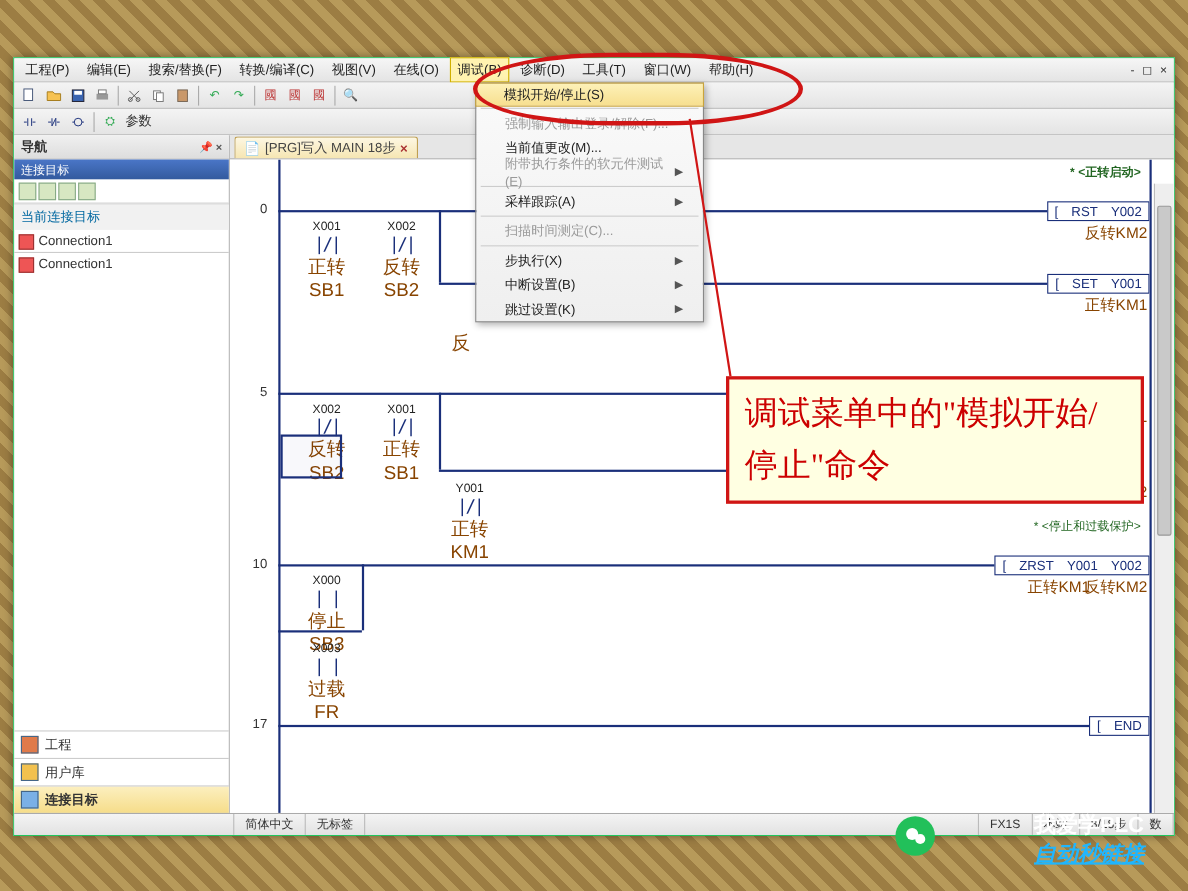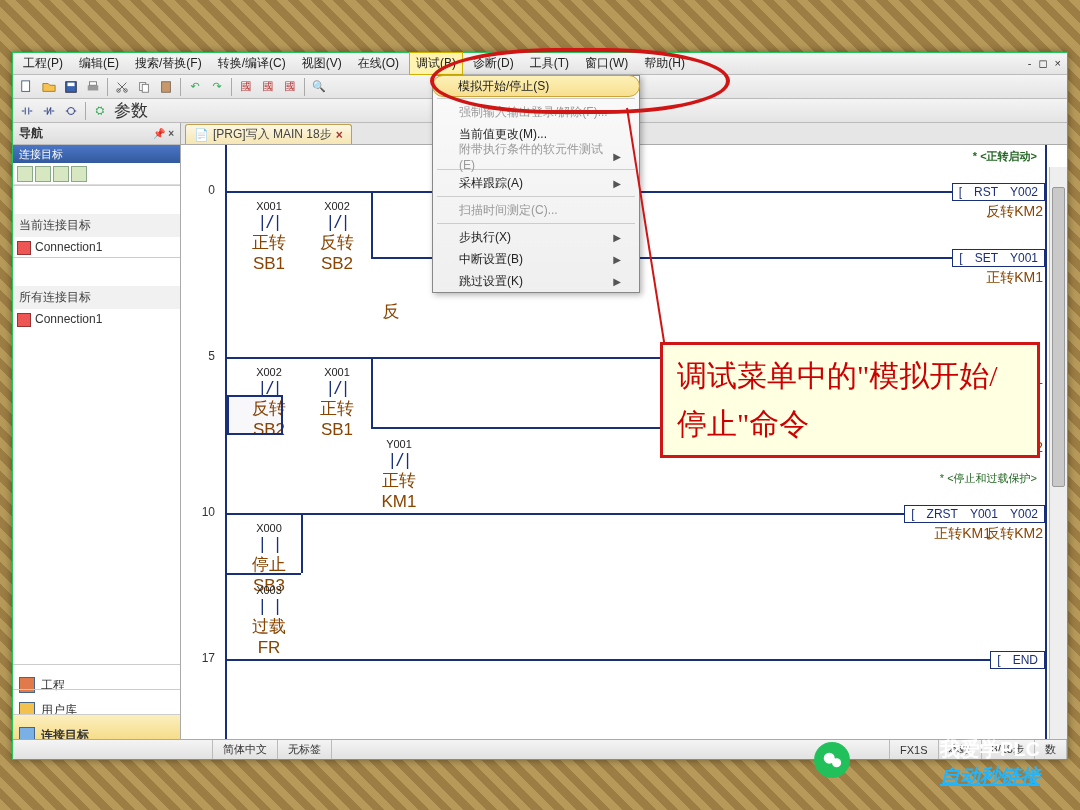--- a/index.html
+++ b/index.html
@@ -10,36 +10,36 @@
   z-index:0; }
 .app { position:absolute; left:12px; top:52px; right:12px; bottom:50px; background:#e9e9e9; border:1px solid #22c55e; box-shadow:0 0 8px rgba(0,0,0,.4); z-index:1; display:flex; flex-direction:column; }
 .menubar { display:flex; align-items:center; height:22px; padding:0 4px; font-size:12px; color:#222; border-bottom:1px solid #bbb; background:linear-gradient(#f6f6f6,#e4e4e4); gap:4px; }
 .menubar .m { padding:2px 6px; cursor:pointer; }
 .menubar .m.hl { background:#fff3b0; border:1px solid #d0b000; }
 .wctrl { margin-left:auto; font-size:11px; color:#333; letter-spacing:2px; }
 .toolbar { display:flex; align-items:center; height:24px; padding:0 4px; gap:2px; border-bottom:1px solid #bbb; background:linear-gradient(#f4f4f4,#e4e4e4); font-size:11px; }
 .tbtn { width:20px; height:20px; display:flex; align-items:center; justify-content:center; border:1px solid transparent; border-radius:2px; color:#3a5; }
 .tbtn svg { width:14px; height:14px; }
 .sep { width:1px; height:18px; background:#aaa; margin:0 2px; }
-.tlabel { font-size:17px; color:#333; padding:0 2px; }
+.tlabel { font-size:12px; color:#333; padding:0 2px; }
 .toolbar2 { display:flex; align-items:center; height:22px; padding:0 4px; gap:2px; border-bottom:1px solid #bbb; background:linear-gradient(#f4f4f4,#e4e4e4); font-size:9px; color:#888; }
 .toolbar2 .xf { width:22px; height:18px; border:1px solid #bbb; display:flex; align-items:center; justify-content:center; background:#f0f0f0; }
 .body { flex:1; display:flex; min-height:0; }
-.sidebar { width:168px; background:#fff; border-right:1px solid #aaa; display:flex; flex-direction:column; font-size:12px; }
+.sidebar { width:196px; background:#fff; border-right:1px solid #aaa; display:flex; flex-direction:column; font-size:12px; }
 .side-title { height:22px; background:linear-gradient(#f0f0f0,#ddd); border-bottom:1px solid #bbb; display:flex; align-items:center; padding:0 6px; font-weight:bold; color:#333;}
 .side-title .pin { margin-left:auto; font-size:10px; color:#555;}
 .side-bluebar { height:18px; background:linear-gradient(#4a76c7,#335a9e); color:#fff; font-size:11px; padding:2px 6px;}
 .side-sub { display:flex; align-items:center; height:22px; padding:0 4px; gap:2px; border-bottom:1px solid #ddd; }
 .side-sub .ic { width:16px;height:16px;background:#d7e7c2;border:1px solid #8a8;}
 .section { border-top:1px solid #ccc; }
-.section .hd { background:#f1f1f1; padding:3px 6px; color:#404040;margin-top:28px; }
+.section .hd { background:#f1f1f1; padding:3px 6px; color:#0369a1; }
 .section .item { padding:3px 6px 3px 22px; color:#333; position:relative; }
 .section .item::before { content:""; position:absolute; left:4px; top:4px; width:12px;height:12px;background:#e55;border:1px solid #933;}
 .side-spacer { flex:1; }
-.side-cat { height:24px; display:flex; align-items:flex-start; gap:6px; padding:12px 6px; border-top:1px solid #ccc; color:#333; }
+.side-cat { height:24px; display:flex; align-items:center; gap:6px; padding:12px 6px; border-top:1px solid #ccc; color:#333; }
 .side-cat.active { background:linear-gradient(#fcefbf,#f6dd8a); font-weight:bold;}
 .side-cat .cic { width:16px;height:16px;background:#7ab0e6;border:1px solid #468;}
 .content { flex:1; display:flex; flex-direction:column; min-width:0; background:#f0f0f0; position:relative;}
 .tabbar { height:22px; display:flex; align-items:flex-end; background:#e6e6e6; border-bottom:1px solid #aaa; padding-left:4px;}
 .tab { height:20px; background:linear-gradient(#fdf7e3,#f6e6b2); border:1px solid #c0a050; border-bottom:none; border-radius:3px 3px 0 0; padding:0 8px; font-size:12px; display:flex; align-items:center; gap:4px; color:#444;}
 .tab .cls { color:#a33; font-weight:bold; }
 .ladder { flex:1; background:#fff; position:relative; overflow:hidden; font-size:11px; color:#333;}
 .stepnum { width:40px; text-align:right; padding-right:6px; font-size:12px; color:#333;}
 .rail { position:absolute; top:0; height:100%; width:2px; background:#1a2f7a; }
 .rail.l { left:44px;} .rail.r { right:20px;}
@@ -49,21 +49,21 @@
 .contact .sym { font-family:monospace; font-size:16px; letter-spacing:-2px; color:#1a2f7a; }
 .contact .lbl { font-size:11px; color:#222; }
 .contact .under { font-size:17px; color:#884400; }
 .outbox { position:absolute; border:1px solid #1a2f7a; padding:1px 6px; font-size:12px; color:#1a2f7a; height:18px; display:flex; align-items:center; gap:12px; background:#fff;}
 .outbox .t { color:#1a2f7a;}
 .outlabel { position:absolute; font-size:14px; color:#884400;}
 .comment { position:absolute; font-size:11px; color:#226622;}
 .selbox { position:absolute; border:2px solid #1a2f7a; background:rgba(26,47,122,.03);}
 
 .ddmenu { position:absolute; left:432px; top:75px; width:208px; background:linear-gradient(#fafafa,#efefef); border:1px solid #888; box-shadow:2px 2px 6px rgba(0,0,0,.3); font-size:12px; z-index:20; }
-.ddmenu .mi { height:22px; display:flex; align-items:center; padding:0 18px 0 26px; color:#222; position:relative;border-radius:11px; }
+.ddmenu .mi { height:22px; display:flex; align-items:center; padding:0 18px 0 26px; color:#222; position:relative; }
 .ddmenu .mi.disabled { color:#9a9a9a; }
 .ddmenu .mi .arr { margin-left:auto; font-size:10px; color:#555;}
 .ddmenu .mi.hl { background:linear-gradient(#fdf1b8,#f7df8f); border:1px solid #caa43a; margin:-1px; padding:0 17px 0 25px;}
 .ddmenu .msep { height:1px; background:#ccc; margin:2px 4px;}
 
 .redcircle { position:absolute; left:430px; top:48px; width:300px; height:66px; border:4px solid #d01515; border-radius:50%/60%; z-index:25; pointer-events:none;}
 .redline { position:absolute; left:626px; top:108px; width:2px; height:242px; background:#d01515; transform:rotate(-9deg); transform-origin:top; z-index:24; pointer-events:none;}
 .annot { position:absolute; left:660px; top:342px; width:380px; height:116px; background:#ffffe2; border:3px solid #d01515; z-index:26; display:flex; align-items:center; justify-content:center; padding:8px 14px;}
 .annot span { font-family:"KaiTi","STKaiti","SimSun"; font-size:30px; color:#cc0000; line-height:1.6; }
 .statusbar { height:20px; border-top:1px solid #aaa; background:linear-gradient(#f4f4f4,#e2e2e2); display:flex; font-size:11px; color:#333;}
@@ -188,21 +188,20 @@
         <div class="ic"></div>
         <div class="ic"></div>
         <div class="ic"></div>
         <div class="ic"></div>
       </div>
       <div class="section">
         <div class="hd">当前连接目标</div>
         <div class="item">Connection1</div>
       </div>
       <div class="section">
-        <div class="hd">所有连接目标</div>
         <div class="item">Connection1</div>
       </div>
       <div class="side-spacer"></div>
       <div class="side-cat">
           <div class="cic" style="background:#e07a4a"></div>
           <span>工程</span>
         </div>
       <div class="side-cat">
           <div class="cic" style="background:#f2c14e"></div>
           <span>用户库</span>

